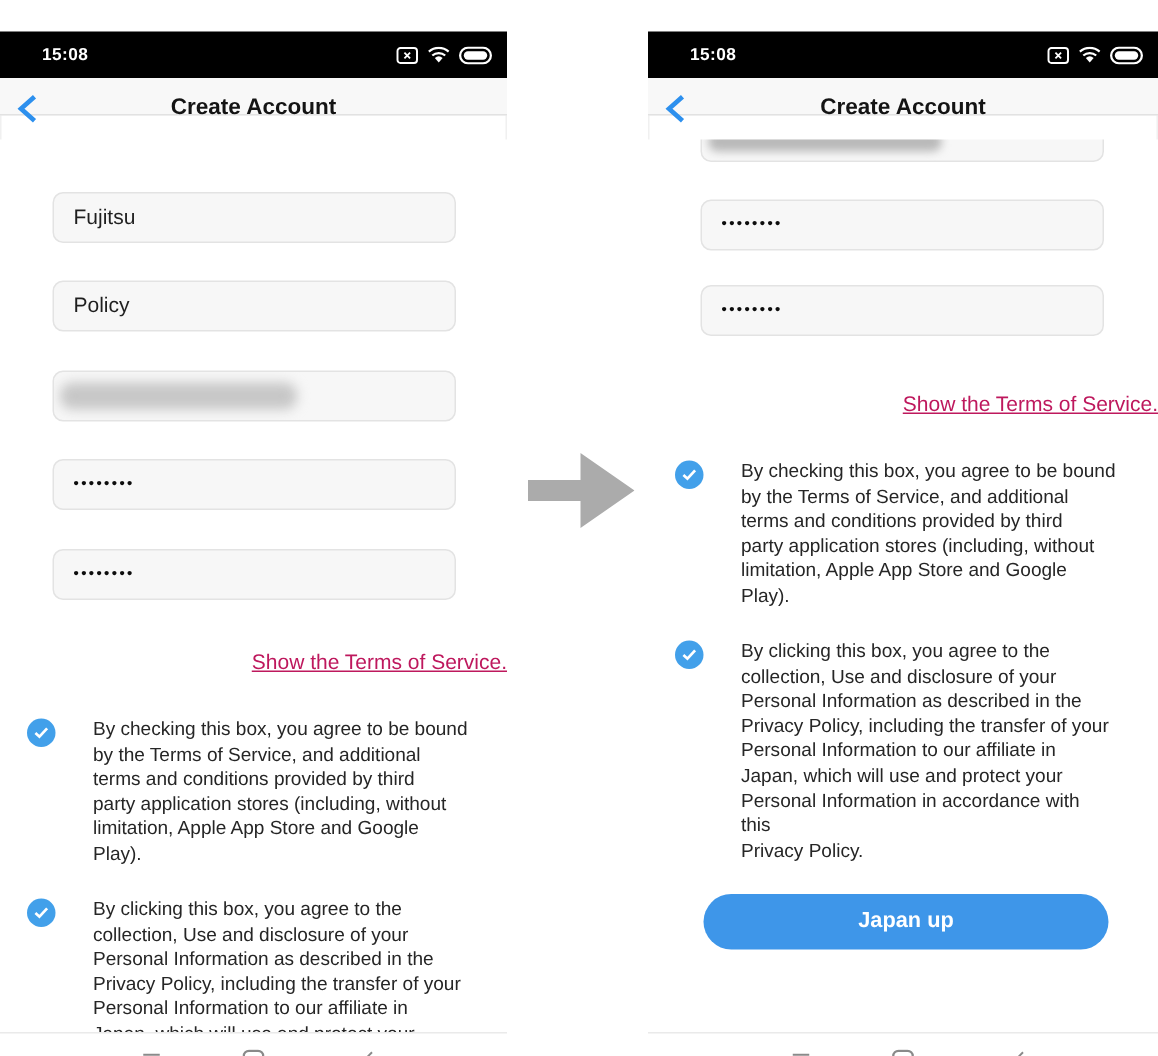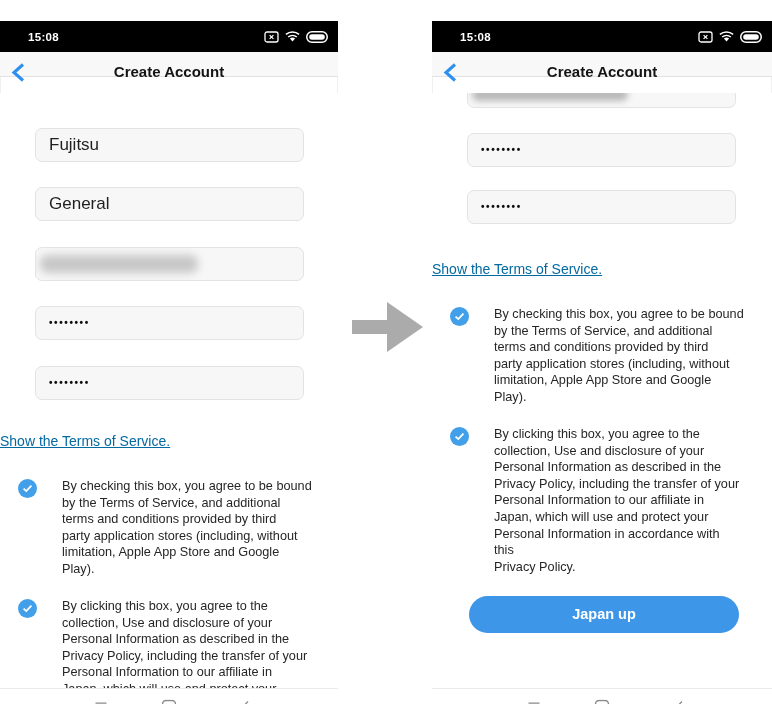--- a/index.html
+++ b/index.html
@@ -24,26 +24,26 @@
     border-bottom:1px solid #e2e2e2;box-sizing:border-box;}
   .back{position:absolute;left:11px;top:11px;width:14px;height:19px;cursor:pointer;}
   .title{position:absolute;left:0;right:0;top:0;height:40px;line-height:40px;
     text-align:center;font-size:15px;font-weight:bold;color:#141414;}
 
   
   .content{position:absolute;top:72px;left:0;right:0;bottom:37px;overflow:hidden;background:#fff;}
 
   .field{position:absolute;left:35px;width:269px;height:34px;background:#f7f7f7;
     border:1px solid #e3e3e3;border-radius:7px;box-sizing:border-box;
-    font-size:17px;color:#1f1f1f;line-height:31px;padding-left:13px;overflow:hidden;}
+    font-size:14px;color:#1f1f1f;line-height:31px;padding-left:13px;overflow:hidden;}
   .field.pwd{font-size:10px;font-weight:bold;letter-spacing:1.6px;color:#0d0d0d;}
   .smudge{position:absolute;background:#c7c7c7;border-radius:8px;filter:blur(4px);}
 
-  .terms-link{position:absolute;left:0;right:0;text-align:left;font-size:14px;
-    color:#0369a1;text-decoration:underline;cursor:pointer;}
+  .terms-link{position:absolute;left:0;right:0;text-align:right;font-size:14px;
+    color:#be185d;text-decoration:underline;cursor:pointer;}
 
   .check-row{position:absolute;left:18px;right:6px;display:flex;align-items:flex-start;gap:13px;}
   .check-circle{flex:none;width:19px;height:19px;border-radius:50%;background:#42a0ea;
     display:flex;align-items:center;justify-content:center;margin-top:1px;cursor:pointer;}
   .check-text{margin-left:12px;font-size:12.7px;line-height:16.6px;color:#262626;
     white-space:pre-line;}
 
   .signup{position:absolute;left:37px;width:270px;height:37px;border-radius:19px;
     background:#3e96e9;color:#fff;font-size:14.5px;font-weight:bold;text-align:center;
     line-height:37px;cursor:pointer;}
@@ -80,21 +80,21 @@
   </div>
   <div class="appbar">
     <svg class="back" viewBox="0 0 14 19">
         <path d="M12 1.5L3 9.5L12 17.5" fill="none" stroke="#2d90ee" stroke-width="3.1"></path>
       </svg>
     <div class="title">Create Account</div>
   </div>
 
   <div class="content">
     <div class="field" style="top:35px;">Fujitsu</div>
-    <div class="field" style="top:94px;">General</div>
+    <div class="field" style="top:94px;">Policy</div>
     <div class="field" style="top:154px;">
       <div class="smudge" style="left:4px;top:7px;width:158px;height:18px;"></div>
     </div>
     <div class="field pwd" style="top:213px;">••••••••</div>
     <div class="field pwd" style="top:273px;">••••••••</div>
 
     <div class="terms-link" style="top:340px;">Show the Terms of Service.</div>
 
     <div class="check-row" style="top:385px;">
       <span class="check-circle">

